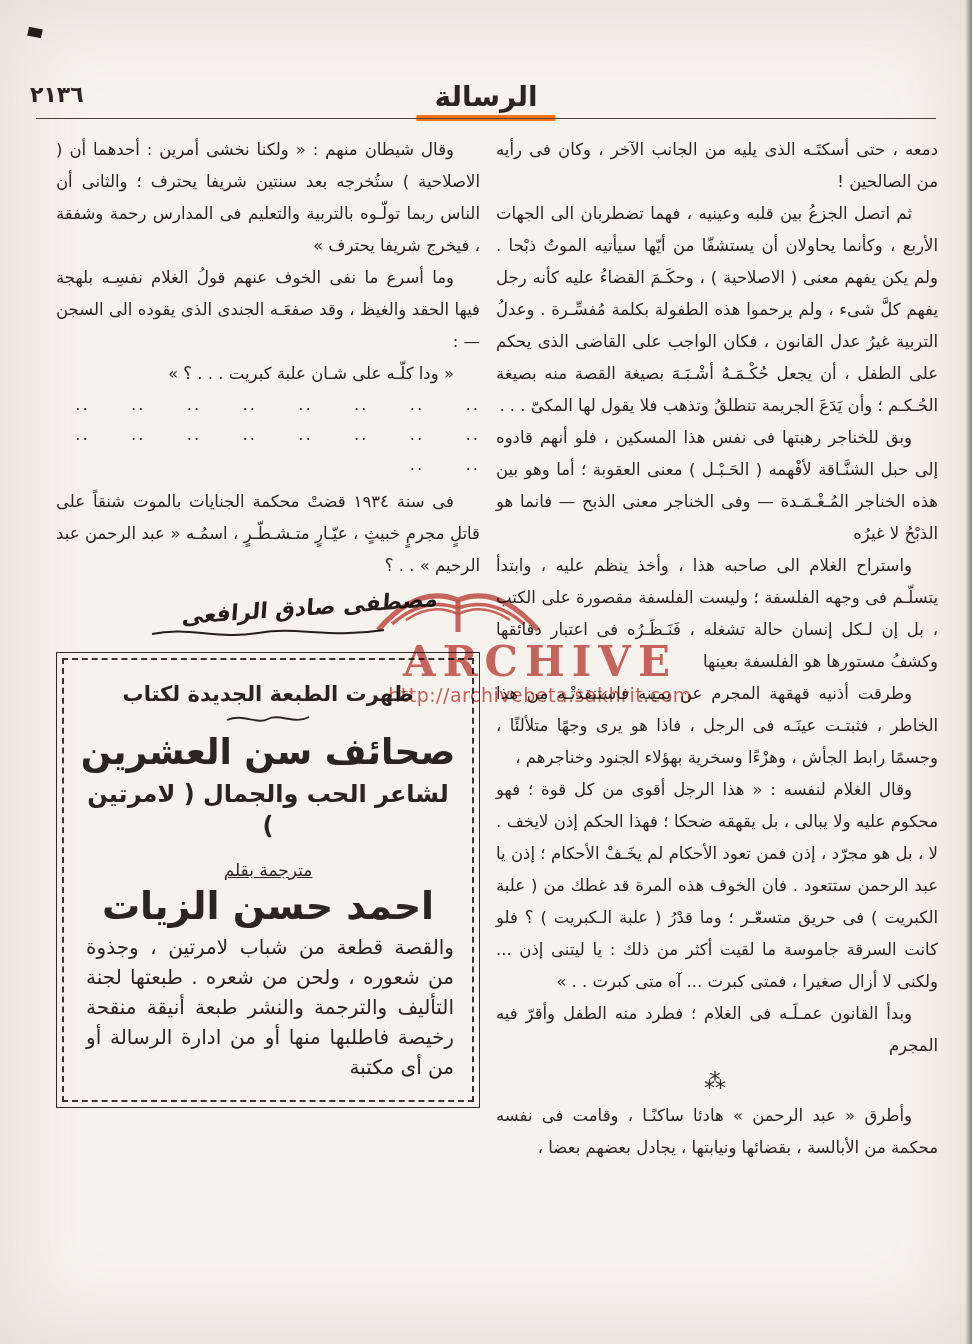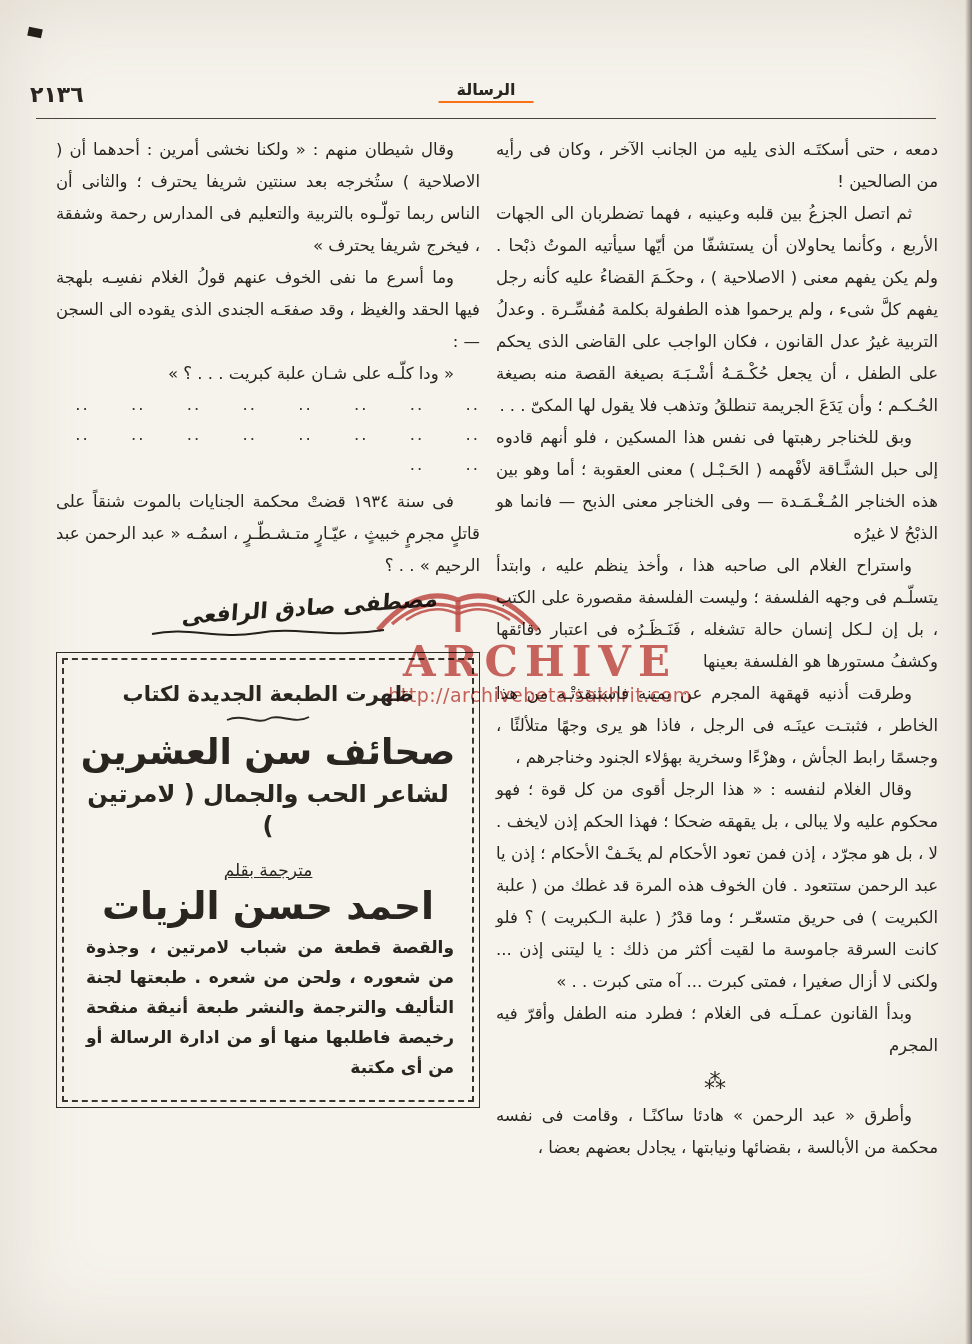--- a/index.html
+++ b/index.html
@@ -16,22 +16,22 @@
   
   .edge-right{position:absolute;top:0;right:0;width:7px;height:100%;
     background:linear-gradient(to left, rgba(45,38,30,.55), rgba(45,38,30,0));}
   .edge-top{position:absolute;top:28px;left:28px;width:14px;height:9px;background:#1d1a16;transform:rotate(12deg);}
   .vignette{position:absolute;inset:0;pointer-events:none;
     box-shadow:inset 0 0 90px rgba(120,100,70,.18);}
 
   
   .header{position:absolute;top:80px;left:0;width:100%;height:40px;}
   .mag-title{position:absolute;top:0;left:50%;transform:translateX(-50%);
-    font-size:16px;font-weight:bold;letter-spacing:1px;
-    border-bottom:2px solid #f97316;padding:0 18px 2px 18px;}
+    font-size:28px;font-weight:bold;letter-spacing:1px;
+    border-bottom:6px solid #f97316;padding:0 18px 2px 18px;}
   .page-number{position:absolute;top:2px;left:30px;font-size:22px;font-weight:bold;}
   .header-rule{position:absolute;top:118px;left:36px;width:900px;height:0;
     border-top:1.6px solid #4a443a;}
 
   
   .col{position:absolute;top:134px;font-size:16.5px;line-height:32px;
     text-align:justify;text-justify:inter-word;}
   .col-right{right:34px;width:442px;}
   .col-left{left:56px;width:424px;}
   .para{margin:0;text-indent:26px;}
@@ -53,21 +53,21 @@
   .ad-box{margin-top:10px;border:1.5px solid #2e2922;padding:5px;background:transparent;}
   .ad-box-inner{border:2.5px dashed #3a342c;padding:16px 14px 18px 14px;text-align:center;}
   .ad-announcement{font-size:21px;font-weight:bold;margin:2px 0 6px 0;}
   .ad-title{font-size:96px;line-height:1.05;font-weight:bold;margin:6px 0 0 0;
     font-family:"DejaVu Sans",sans-serif;}
   .ad-ornament{margin:-4px auto 4px auto;display:block;}
   .ad-subtitle{font-size:36px;font-weight:bold;margin:10px 0 4px 0;}
   .ad-authorline{font-size:24px;font-weight:bold;margin:10px 0 2px 0;}
   .ad-translabel{font-size:17px;margin:12px 0 2px 0;text-decoration:underline;}
   .ad-translator{font-size:38px;font-weight:bold;margin:4px 0 10px 0;}
-  .ad-body{font-size:17px;line-height:30px;text-align:justify;margin:8px 4px 0 8px;font-weight:bold;}
+  .ad-body{font-size:20px;line-height:30px;text-align:justify;margin:8px 4px 0 8px;}
 
   
   .watermark{position:absolute;left:340px;top:576px;width:400px;
     text-align:center;pointer-events:none;z-index:5;
     mix-blend-mode:multiply;opacity:.85;}
   .wm-book{display:block;margin:0 auto 0 30px;}
   .wm-brand{font-family:"DejaVu Serif",serif;font-size:42px;line-height:1.05;
     letter-spacing:7px;color:rgba(186,52,46,.88);font-weight:bold;}
   .wm-url{font-size:19px;color:rgba(186,52,46,.9);letter-spacing:.5px;direction:ltr;}
 </style>

